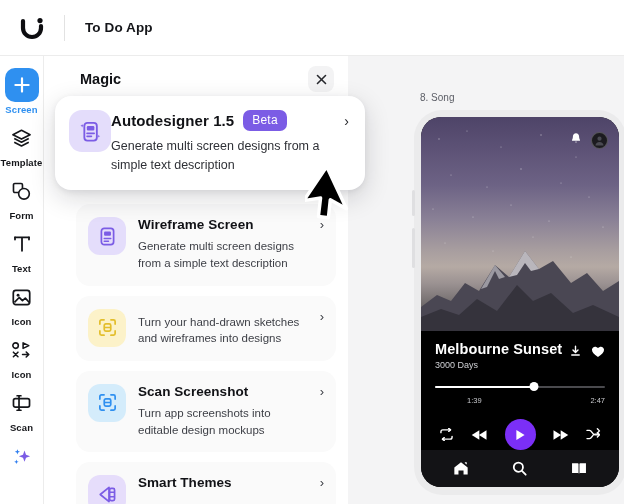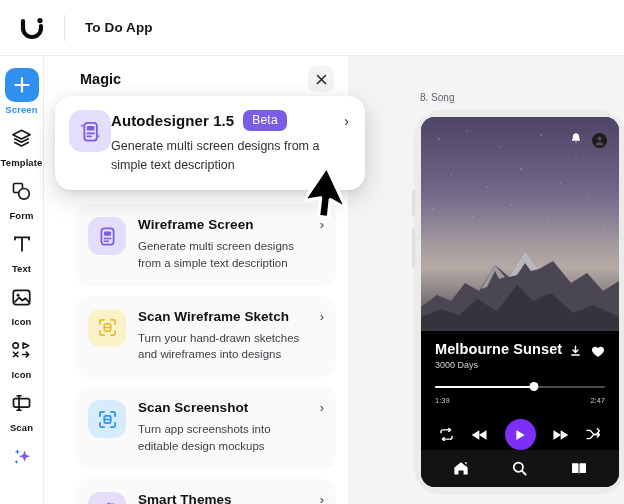--- a/index.html
+++ b/index.html
@@ -164,21 +164,21 @@
   .phone {
     position: absolute; left: 414px; top: 110px;
     width: 212px; height: 385px;
     background: #ebebec;
     border-radius: 28px;
     padding: 7px 7px 8px 7px;
     z-index: 11;
   }
   .phone-screen {
     width: 100%; height: 100%;
-    border-radius: 14px; overflow: hidden;
+    border-radius: 20px; overflow: hidden;
     background: #0b0b0d;
     display: flex; flex-direction: column;
     position: relative;
   }
   .phone-btn-l {
     position: absolute; left: -2px; top: 80px;
     width: 3px; height: 26px; background: #dfdfe1; border-radius: 2px;
   }
   .phone-btn-l2 {
     position: absolute; left: -2px; top: 118px;
@@ -210,21 +210,21 @@
   .song-artist { font-size: 9px; color: #cfd0d4; margin-top: 3px; }
   .song-actions { display: flex; gap: 9px; align-items: center; padding-top: 3px; }
   .seek-wrap { margin-top: 13px; position: relative; height: 8px; }
   .seek-bg { position: absolute; top: 3px; left: 0; width: 100%; height: 2px; background: #4a4a4e; border-radius: 2px; }
   .seek-fill { position: absolute; top: 3px; left: 0; height: 2px; background: #fff; border-radius: 2px; }
   .seek-knob {
     position: absolute; top: -1px; width: 9px; height: 9px;
     background: #fff; border-radius: 50%; transform: translateX(-4.5px);
   }
   .times { display: flex; justify-content: space-between; margin-top: 5px; }
-  .time { font-size: 7.5px; color: #c9cace; }
+  .time { font-size: 7.5px; color: #c9cace; margin-left: 32px; }
   .controls {
     display: flex; align-items: center; justify-content: space-between;
     margin-top: 14px; padding: 0 4px;
   }
   .play-btn {
     width: 31px; height: 31px; border-radius: 50%;
     background: #7b2ff7;
     display: flex; align-items: center; justify-content: center;
     cursor: pointer;
   }
@@ -525,21 +525,20 @@
           <svg width="21" height="21" viewBox="0 0 22 22">
             <path d="M3 7.4V4.6a1.6 1.6 0 0 1 1.6-1.6h2.8" fill="none" stroke="#e3be2c" stroke-width="1.8" stroke-linecap="round"></path>
             <path d="M19 7.4V4.6A1.6 1.6 0 0 0 17.4 3h-2.8" fill="none" stroke="#e3be2c" stroke-width="1.8" stroke-linecap="round"></path>
             <path d="M3 14.6v2.8A1.6 1.6 0 0 0 4.6 19h2.8" fill="none" stroke="#e3be2c" stroke-width="1.8" stroke-linecap="round"></path>
             <path d="M19 14.6v2.8A1.6 1.6 0 0 1 17.4 19h-2.8" fill="none" stroke="#e3be2c" stroke-width="1.8" stroke-linecap="round"></path>
             <rect x="7.6" y="7.2" width="6.8" height="7.6" rx="1.6" fill="none" stroke="#e3be2c" stroke-width="1.8"></rect>
             <path d="M7.6 11h6.8" stroke="#e3be2c" stroke-width="1.6"></path>
           </svg>
         </span>
         <div class="mcard-body">
-          <div class="mcard-title">Scan Wireframe Sketch</div>
           <div class="mcard-desc">Turn your hand-drawn sketches and wireframes into designs</div>
         </div>
         <span class="chev">›</span>
       </div>
 
       <div class="mcard">
         <span class="tile" style="background:#d4ecfb">
           <svg width="21" height="21" viewBox="0 0 22 22">
             <path d="M3 7.4V4.6a1.6 1.6 0 0 1 1.6-1.6h2.8" fill="none" stroke="#2f90f0" stroke-width="1.8" stroke-linecap="round"></path>
             <path d="M19 7.4V4.6A1.6 1.6 0 0 0 17.4 3h-2.8" fill="none" stroke="#2f90f0" stroke-width="1.8" stroke-linecap="round"></path>

